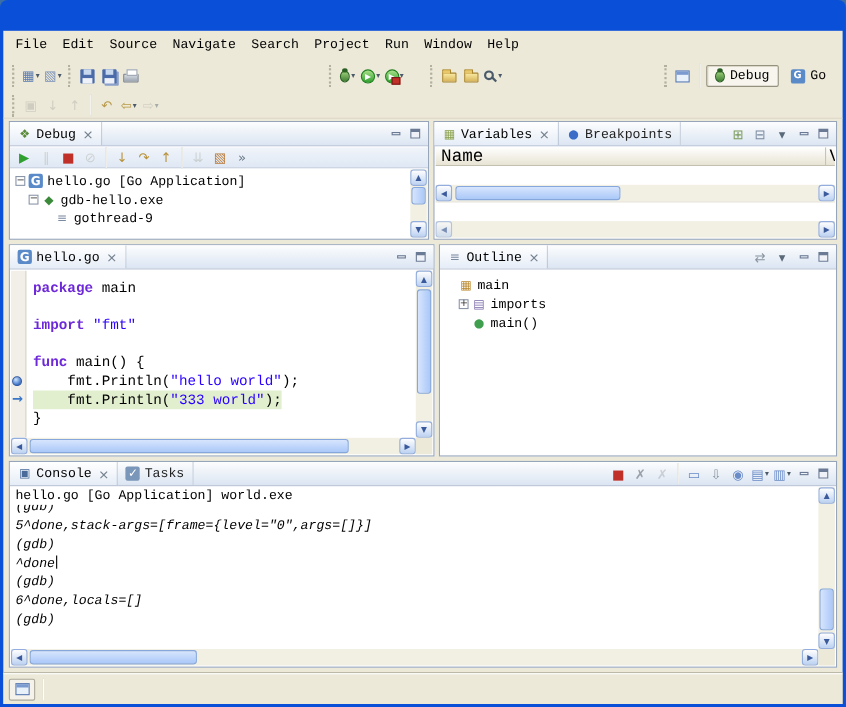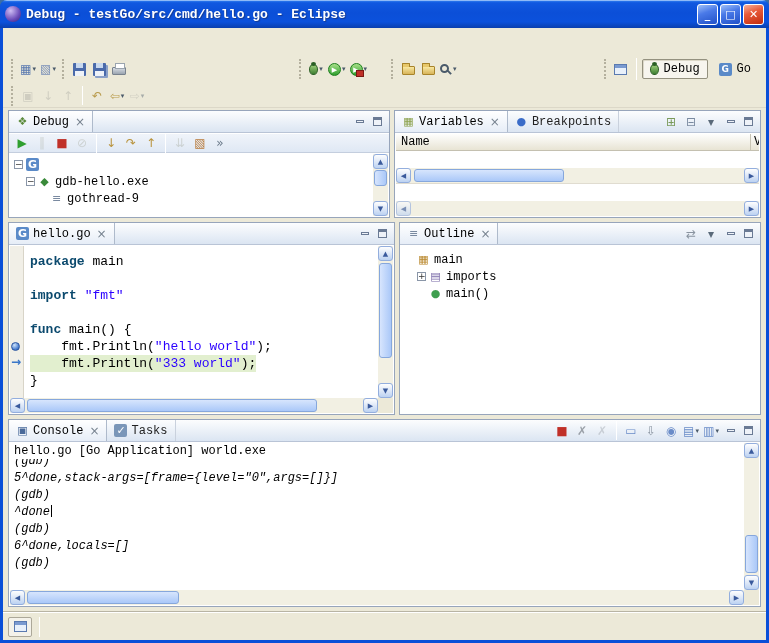--- a/index.html
+++ b/index.html
@@ -93,34 +93,34 @@
   .titem-icon{width:13px;height:13px;display:inline-flex;align-items:center;justify-content:center;margin-right:4px;font-size:11px;flex:none;font-family:"DejaVu Sans",sans-serif;}
   .titem-label{color:#000;}
 
   #debug-body{position:absolute;top:43px;left:1px;right:1px;bottom:1px;background:#fff;}
   #debug-tree{position:absolute;top:0;left:0;right:15px;bottom:0;}
   #outline-body{position:absolute;top:23px;left:1px;right:1px;bottom:1px;background:#fff;}
   #outline-tree{position:absolute;inset:0;padding-top:5px;padding-left:12px;}
 
   
   #vars-body{position:absolute;top:23px;left:1px;right:1px;bottom:1px;display:flex;flex-direction:column;background:#fff;}
-  .vars-header{height:17px;display:flex;background:linear-gradient(180deg,#fefefd,#e8e4d4);border-bottom:1px solid #c4c0b0;font-size:12px;flex:none;}
+  .vars-header{height:17px;display:flex;background:linear-gradient(180deg,#fefefd,#e8e4d4);border-bottom:1px solid #c4c0b0;font-size:16px;flex:none;}
   .vars-col-name{width:355px;padding:0 5px;border-right:1px solid #c8c4b4;display:flex;align-items:center;}
   .vars-col-value{flex:1;padding:0 3px;display:flex;align-items:center;overflow:hidden;white-space:nowrap;}
   .vars-area{height:17px;background:#fff;flex:none;}
   .vars-detail{flex:1;background:#fff;border-top:1px solid #e0dcd0;}
 
   
   #editor-body{position:absolute;top:23px;left:1px;right:1px;bottom:1px;}
   #code-area{position:absolute;top:0;left:0;right:15px;bottom:15px;background:#fff;overflow:hidden;padding-top:7px;}
   #code-area::before{content:"";position:absolute;top:0;left:0;bottom:0;width:13px;background:#f1efe7;border-right:1px solid #d8d4c8;}
   .code-line{position:relative;height:17px;line-height:17px;font-size:13px;white-space:pre;padding-left:20px;}
   .code-text{display:inline-block;}
   .code-text.hl{background:#e2efcf;}
-  .tok-kw{color:#0c4a6e;font-weight:bold;}
+  .tok-kw{color:#6d28d9;font-weight:bold;}
   .tok-str{color:#2a00ff;}
   .tok-pl{color:#000;}
   .marker{position:absolute;left:1px;top:2px;width:11px;height:11px;}
   .mk-breakpoint{border-radius:50%;width:9px;height:9px;top:4px;background:radial-gradient(circle at 35% 30%,#cfe4fa,#4a7ed0 65%,#2a54a0);border:1px solid #2a54a0;}
   .mk-instruction-pointer{color:#3a76c8;font-weight:bold;font-size:12px;line-height:11px;font-family:"DejaVu Sans",sans-serif;}
 
   
   #console-body{position:absolute;top:23px;left:1px;right:1px;bottom:1px;}
   #console-area{position:absolute;top:0;left:0;right:15px;bottom:15px;background:#fff;overflow:hidden;}
   .console-label{position:relative;z-index:2;background:#fff;height:16px;font-size:12px;padding:1px 4px;white-space:pre;}
@@ -152,32 +152,34 @@
   
   .statusbar{position:absolute;left:0;right:0;bottom:0;height:28px;background:#ece9d8;border-top:1px solid #fff;box-shadow:0 -1px 0 #b8b4a4;display:flex;align-items:center;padding:0 5px;}
   .fv-btn{width:24px;height:20px;border:1px solid #aca899;background:#f4f2ea;border-radius:2px;display:flex;align-items:center;justify-content:center;}
   .st-sep{width:1px;height:20px;background:#aca899;border-right:1px solid #fff;margin-left:7px;}
 </style>
 </head>
 <body>
 
 <div id="window">
 
-  <div class="titlebar">
-    <span class="app-icon"></span>
-    <span class="title-text">Debug - testGo/src/cmd/hello.go - Eclipse</span>
-    <span class="win-controls">
-        <span class="win-btn">_</span>
-        <span class="win-btn">□</span>
-        <span class="win-btn close">✕</span>
-      </span>
-  </div>
 
   <div id="client">
 
+    <div class="menubar">
+        <span class="menu-item">File</span>
+        <span class="menu-item">Edit</span>
+        <span class="menu-item">Source</span>
+        <span class="menu-item">Navigate</span>
+        <span class="menu-item">Search</span>
+        <span class="menu-item">Project</span>
+        <span class="menu-item">Run</span>
+        <span class="menu-item">Window</span>
+        <span class="menu-item">Help</span>
+      </div>
 
     <div class="toolbar1">
       <span class="tb-handle"></span>
       <div class="tb-group">
           <span class="tbtn">
             <span class="glyph" style="color: rgb(90, 122, 176);">▦</span>
             <span class="dd">▾</span>
           </span>
           <span class="tbtn">
             <span class="glyph" style="color: rgb(122, 144, 184);">▧</span>
@@ -317,20 +319,21 @@
           </span>
           <span class="tbtn">
             <span class="glyph" style="color: rgb(106, 122, 138);">»</span>
           </span>
         </div>
       <div id="debug-body">
         <div class="tree" id="debug-tree">
             <div class="tree-row" style="padding-left: 4px;">
               <span class="expander">−</span>
               <span class="titem-icon boxed" style="color: rgb(255, 255, 255); background: rgb(90, 138, 200);">G</span>
+              <span class="titem-label">hello.go [Go Application]</span>
             </div>
             <div class="tree-row" style="padding-left: 16px;">
               <span class="expander">−</span>
               <span class="titem-icon" style="color: rgb(58, 138, 58);">◆</span>
               <span class="titem-label">gdb-hello.exe</span>
             </div>
             <div class="tree-row" style="padding-left: 28px;">
               <span class="expander blank"></span>
               <span class="titem-icon" style="color: rgb(122, 138, 160);">≡</span>
               <span class="titem-label">gothread-9</span>

